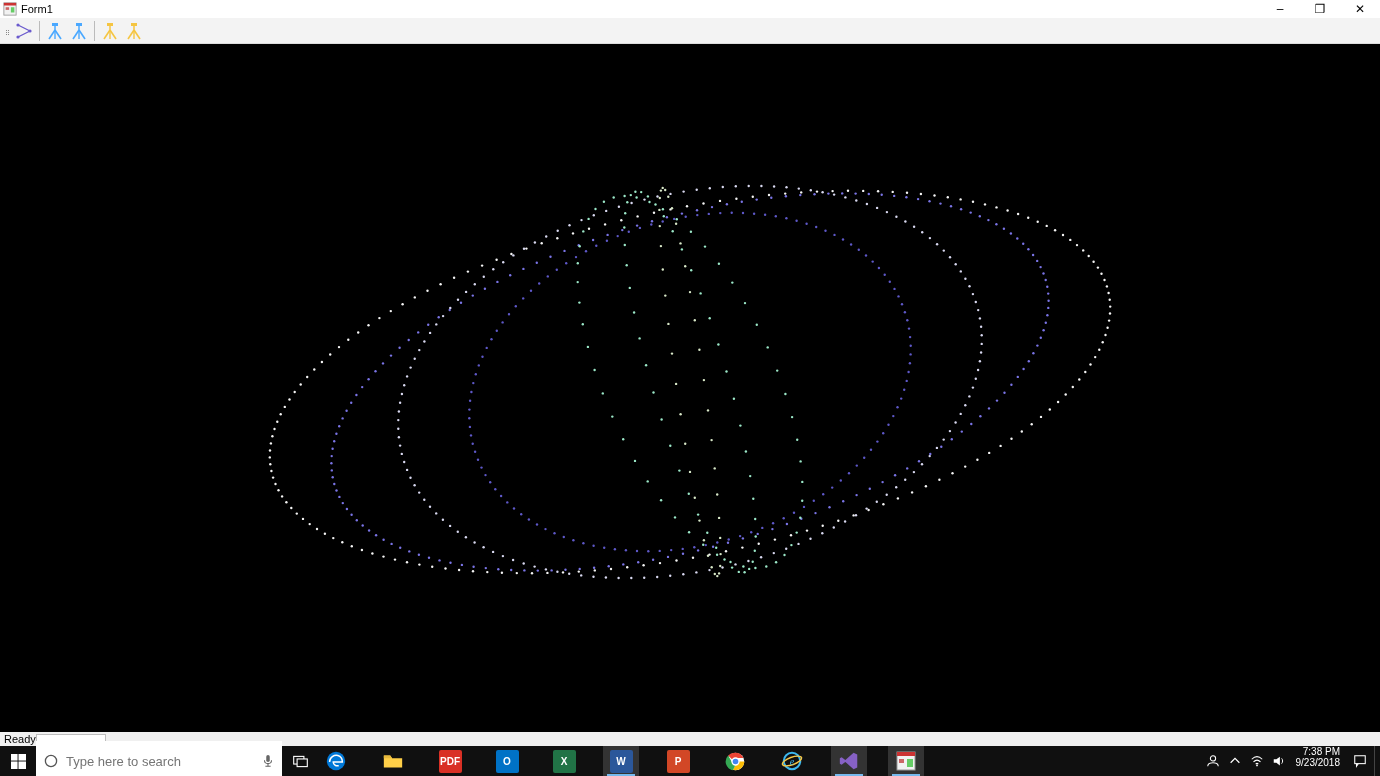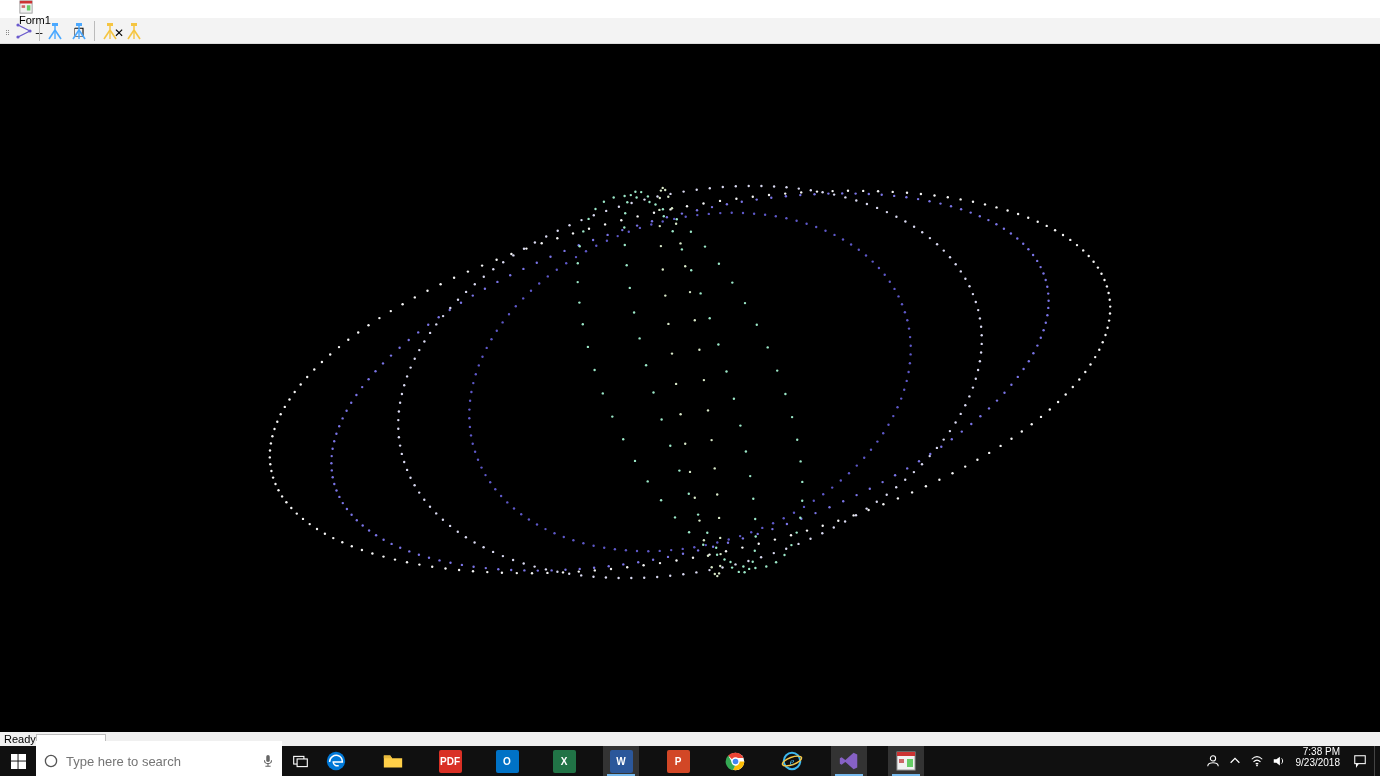--- a/index.html
+++ b/index.html
@@ -1,19 +1,19 @@
 <!DOCTYPE html>
 <html><head>
 <meta charset="utf-8">
 <style>
   * { margin: 0; padding: 0; box-sizing: border-box; }
   html, body { width: 1380px; height: 776px; font-family: "Segoe UI", Tahoma, sans-serif; font-size: 11px; background: #fff; overflow: hidden; }
 
   
-  .titlebar { height: 18px; background: #ffffff; display: flex; padding-left: 19px; flex-direction: column; }
+  .titlebar { height: 18px; background: #ffffff; display: flex; align-items: center; padding-left: 3px; }
   .titlebar .app-icon { width: 14px; height: 14px; margin-right: 4px; display: flex; align-items: center; justify-content: center; }
   .titlebar .app-icon svg { width: 14px; height: 14px; }
   .titlebar .title { font-size: 11px; color: #000; flex: 1; }
   .win-controls { display: flex; height: 100%; }
   .win-controls div { width: 40px; display: flex; align-items: center; justify-content: center; font-size: 12px; font-family: "Segoe MDL2 Assets", "Segoe UI Symbol", sans-serif; cursor: default; }
 
   
   .toolstrip { height: 26px; background: #f3f3f3; border-bottom: 1px solid #ddd; display: flex; align-items: center; padding-left: 4px; gap: 0; }
   .toolstrip .grip { width: 6px; height: 20px; display: flex; flex-direction: column; justify-content: space-evenly; padding: 2px 0; margin-right: 2px; }
   .toolstrip .grip span { width: 1px; height: 1px; background: #888; margin-left: 2px; box-shadow: 2px 0 #888, 0 2px #888, 2px 2px #888, 0 4px #888, 2px 4px #888; }

